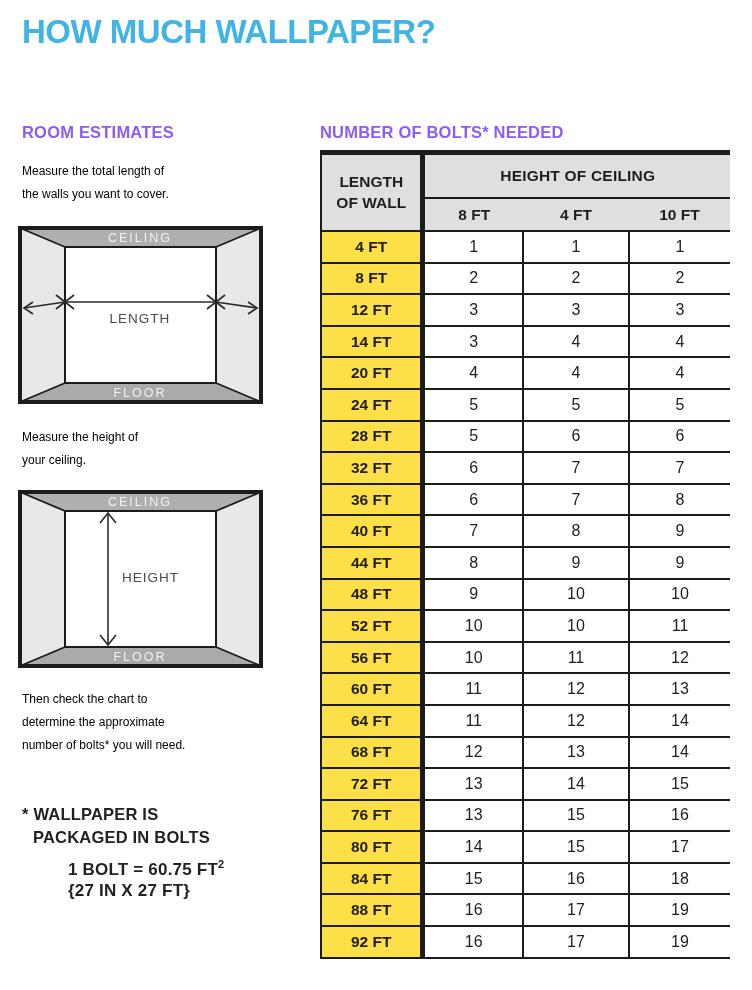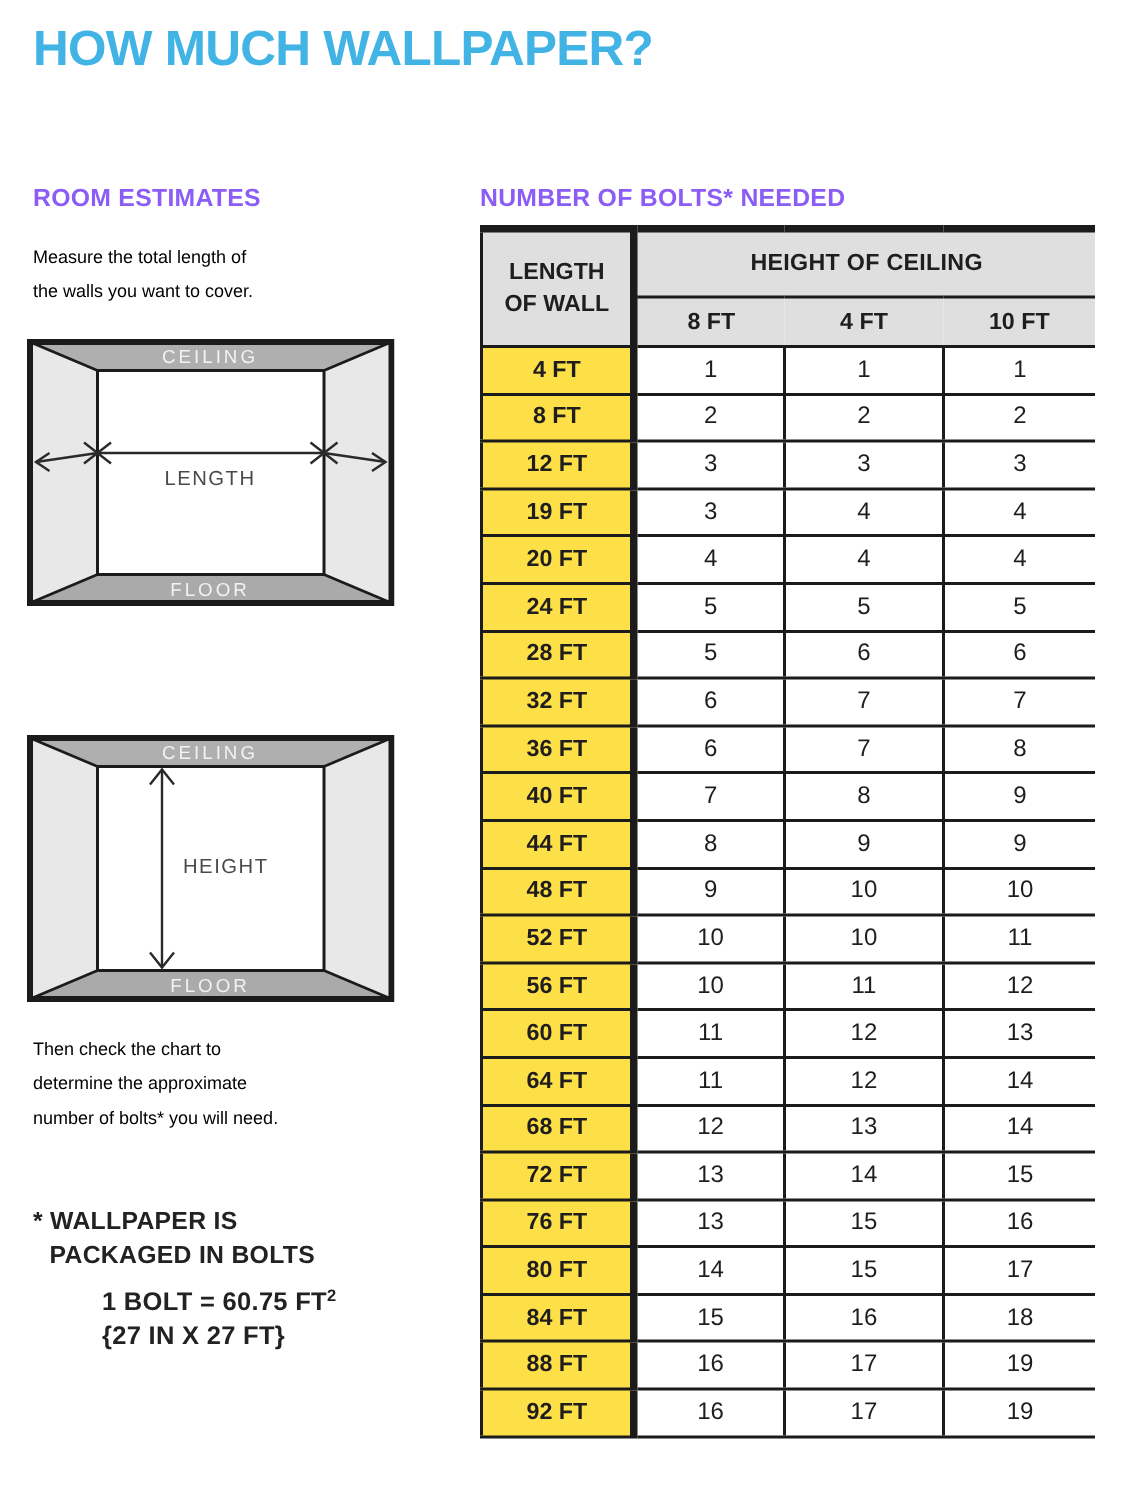--- a/index.html
+++ b/index.html
@@ -157,20 +157,22 @@
       <path d="M189,69 L207,83"></path>
       <path d="M15,76 L6,82 L15,88"></path>
       <path d="M230,76 L239,82 L230,88"></path>
     </g>
     <text class="band-label" x="122" y="16" text-anchor="middle">CEILING</text>
     <text class="band-label" x="122" y="171" text-anchor="middle">FLOOR</text>
     <text class="dim-label" x="122" y="97" text-anchor="middle">LENGTH</text>
     <rect x="2" y="2" width="241" height="174" fill="none" stroke="#1b1b1b" stroke-width="4"></rect>
   </svg>
 
+  <div class="abs step-text" style="left:22px; top:426px;">Measure the height of
+your ceiling.</div>
 
   <svg class="abs" style="left:18px; top:490px;" width="245" height="178" viewBox="0 0 245 178">
     <rect x="0" y="0" width="245" height="178" fill="#ffffff"></rect>
     <polygon points="2,2 47,21 47,157 2,176" fill="#e9e8e8"></polygon>
     <polygon points="243,2 198,21 198,157 243,176" fill="#e9e8e8"></polygon>
     <polygon points="2,2 243,2 198,21 47,21" fill="#b0afb0"></polygon>
     <polygon points="2,176 243,176 198,157 47,157" fill="#abaaab"></polygon>
     <rect x="47" y="21" width="151" height="136" fill="#ffffff" stroke="#1b1b1b" stroke-width="2"></rect>
     <g stroke="#1b1b1b" stroke-width="1.8">
       <line x1="2" y1="2" x2="47" y2="21"></line>
@@ -237,21 +239,21 @@
             <td>2</td>
             <td>2</td>
           </tr>
           <tr>
             <th>12 FT</th>
             <td>3</td>
             <td>3</td>
             <td>3</td>
           </tr>
           <tr>
-            <th>19 FT</th>
+            <th>14 FT</th>
             <td>3</td>
             <td>4</td>
             <td>4</td>
           </tr>
           <tr>
             <th>20 FT</th>
             <td>4</td>
             <td>4</td>
             <td>4</td>
           </tr>

